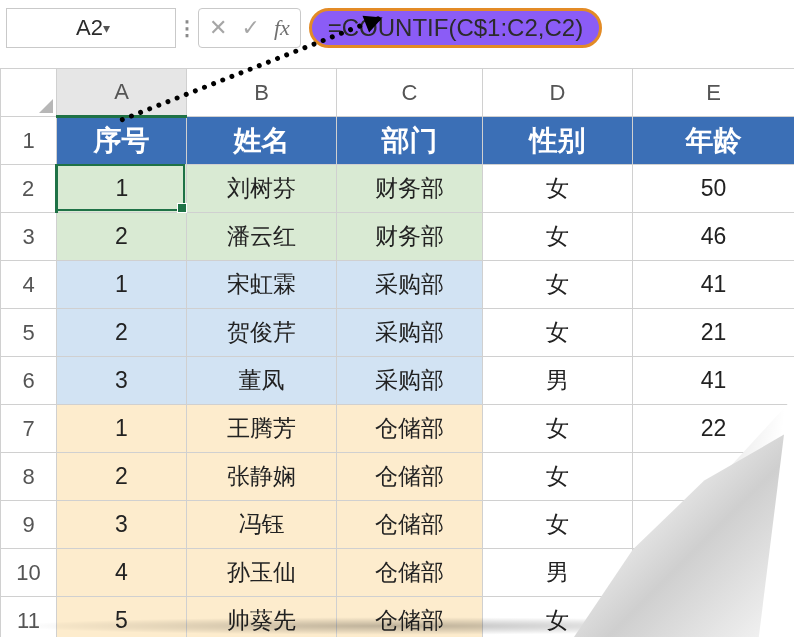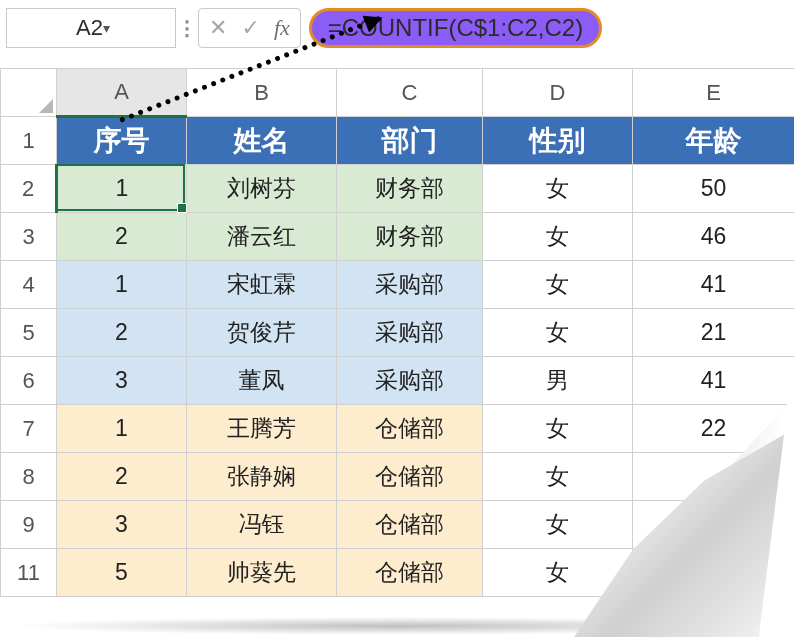--- a/index.html
+++ b/index.html
@@ -325,20 +325,28 @@
         </tr>
         <tr>
           <th class="rowhdr">9</th>
           <td class="g-amber">3</td>
           <td class="g-amber">冯钰</td>
           <td class="g-amber">仓储部</td>
           <td>女</td>
           <td></td>
         </tr>
         <tr>
+          <th class="rowhdr">10</th>
+          <td class="g-amber">4</td>
+          <td class="g-amber">孙玉仙</td>
+          <td class="g-amber">仓储部</td>
+          <td>男</td>
+          <td></td>
+        </tr>
+        <tr>
           <th class="rowhdr">11</th>
           <td class="g-amber">5</td>
           <td class="g-amber">帅葵先</td>
           <td class="g-amber">仓储部</td>
           <td>女</td>
           <td></td>
         </tr>
       </tbody>
   </table>
 

